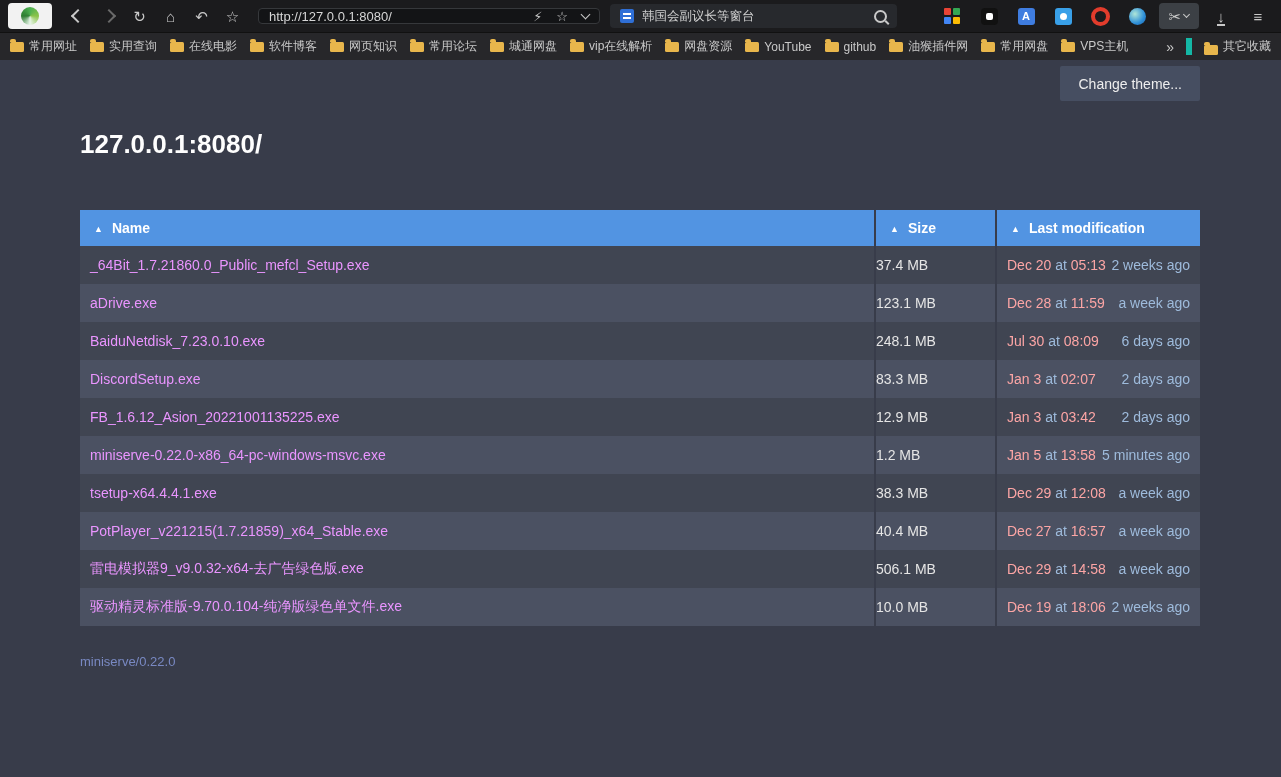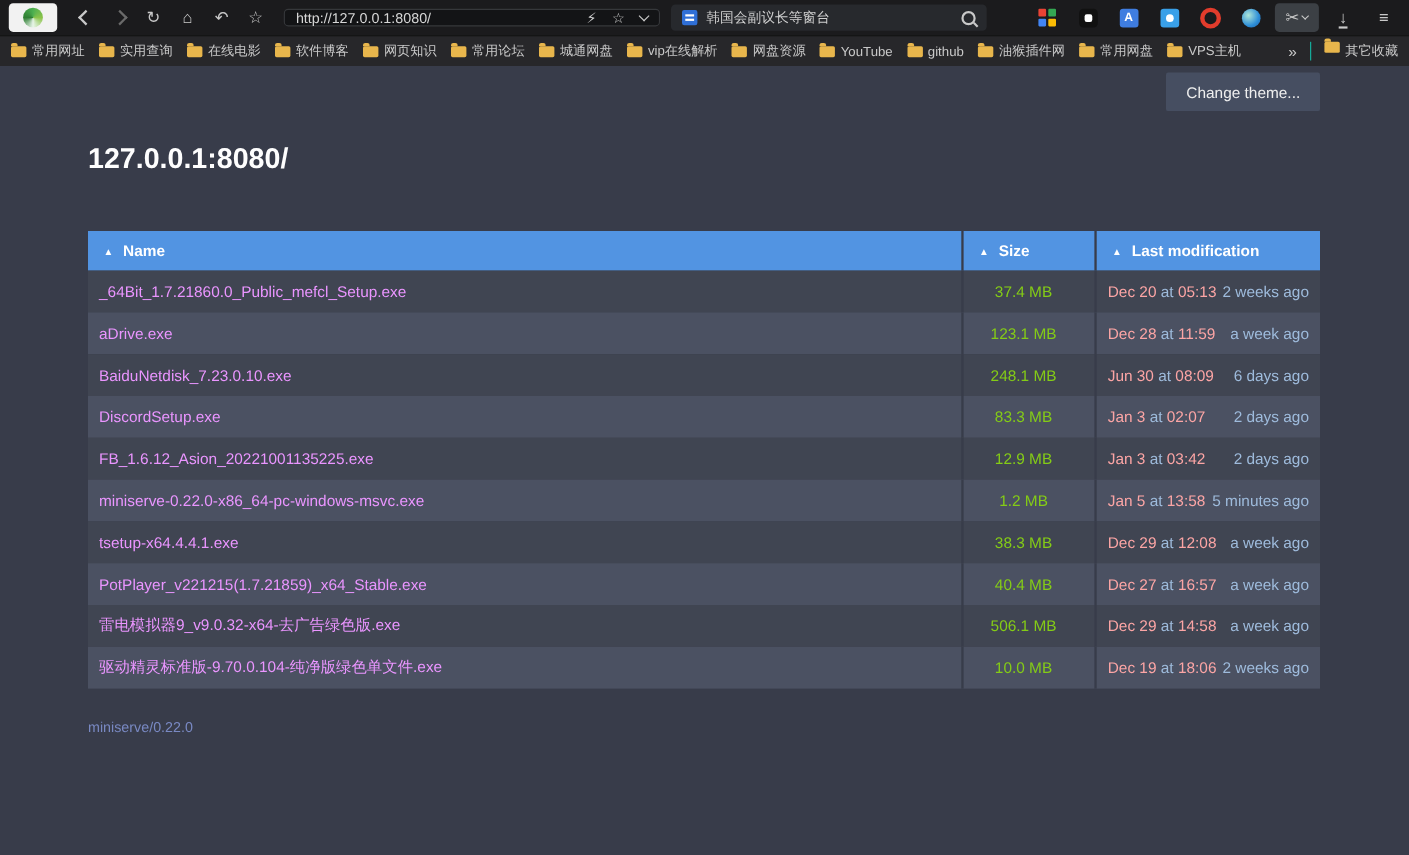--- a/index.html
+++ b/index.html
@@ -44,39 +44,39 @@
   .globe{width:17px;height:17px;border-radius:50%;background:radial-gradient(circle at 35% 35%,#aee6d8,#2e8fd8 60%,#1b5fa8);}
   .dl{position:relative;}
   .dl::after{content:'';position:absolute;left:0;right:0;bottom:-2px;height:2px;background:#c9c9c9;}
 
   .bookmarks-bar{height:28px;background:#27272a;display:flex;align-items:center;padding:0 10px;border-top:1px solid #111;box-sizing:border-box;}
   .bookmarks-list{display:flex;align-items:center;gap:13px;flex:1;overflow:hidden;}
   .bookmark{display:flex;align-items:center;font-size:12px;color:#c9c9c9;white-space:nowrap;cursor:pointer;}
   .folder-icon{position:relative;display:inline-block;width:14px;height:10px;background:#e8b64c;border-radius:1.5px;margin-right:5px;flex:0 0 auto;}
   .folder-icon::before{content:'';position:absolute;top:-3px;left:0;width:6px;height:3px;background:#e8b64c;border-radius:2px 2px 0 0;}
   .bm-overflow{color:#c9c9c9;font-size:14px;padding:0 12px;cursor:pointer;}
-  .bm-right{display:flex;align-items:flex-start;font-size:12px;color:#c9c9c9;padding-left:12px;border-left:1px solid #14b8a6;cursor:pointer;white-space:nowrap;}
+  .bm-right{display:flex;align-items:flex-end;font-size:12px;color:#c9c9c9;padding-left:12px;border-left:6px solid #14b8a6;cursor:pointer;white-space:nowrap;}
 
   
   .page{height:717px;box-sizing:border-box;padding:0 81px 0 80px;background:var(--background,#383c4a);}
   .theme-row{display:flex;justify-content:flex-end;padding-top:6px;}
   .theme-btn{background:#464e61;color:#eeeeee;border:none;font-size:14px;padding:0 18px;height:35px;border-radius:2px;cursor:pointer;font-family:inherit;}
   .page-title{margin:28px 0 0 0;font-size:26px;font-weight:bold;color:#fefefe;}
   .file-table{width:100%;margin-top:50px;border-collapse:separate;border-spacing:0;}
   .file-table th{height:36px;background:var(--header-bg,#5294e2);color:#ffffff;font-size:14px;font-weight:bold;text-align:left;padding:0 0 0 14px;cursor:pointer;}
   .file-table .arrow{font-size:9px;margin-right:9px;vertical-align:1px;}
   .col-name{width:780px;}
   .col-size{width:105px;}
   .col-size,.col-mod,.cell.size,.cell.mod{border-left:2px solid var(--background,#383c4a);}
   .file-table td{height:38px;font-size:14px;padding:0;}
   .file-table tbody tr:nth-child(odd){background:var(--odd-row,#404552);}
   .file-table tbody tr:nth-child(even){background:var(--even-row,#4b5162);}
   .cell.name{padding-left:10px;}
   .file-link{color:var(--link,#ea95ff);text-decoration:none;cursor:pointer;}
-  .cell.size{text-align:center;padding-right:10px;color:#84cc16;}
+  .cell.size{text-align:left;padding-right:10px;color:#e5e5e5;}
   .cell.mod{padding:0 10px;}
   .mod-wrap{display:flex;justify-content:space-between;align-items:center;}
   .mod-wrap .d,.mod-wrap .t{color:#fca5a5;text-align:right;}
   .mod-wrap .at{color:var(--date,#9ebbdc);white-space:pre;}
   .mod-wrap .ago{color:var(--date,#9ebbdc);}
   .footer{text-align:left;margin-top:26px;}
   .footer a{color:#7989c3;font-size:13px;text-decoration:none;cursor:pointer;}
 </style>
 </head>
 <body>
@@ -257,21 +257,21 @@
                 <span class="when"><span class="d">Dec 28</span><span class="at"> at </span><span class="t">11:59</span></span>
                 <span class="ago">a week ago</span>
               </div>
             </td>
           </tr>
           <tr>
             <td class="cell name"><a class="file-link" href="#">BaiduNetdisk_7.23.0.10.exe</a></td>
             <td class="cell size">248.1 MB</td>
             <td class="cell mod">
               <div class="mod-wrap">
-                <span class="when"><span class="d">Jun 30</span><span class="at"> at </span><span class="t">08:09</span></span>
+                <span class="when"><span class="d">Jul 30</span><span class="at"> at </span><span class="t">08:09</span></span>
                 <span class="ago">6 days ago</span>
               </div>
             </td>
           </tr>
           <tr>
             <td class="cell name"><a class="file-link" href="#">DiscordSetup.exe</a></td>
             <td class="cell size">83.3 MB</td>
             <td class="cell mod">
               <div class="mod-wrap">
                 <span class="when"><span class="d">Jan 3</span><span class="at"> at </span><span class="t">02:07</span></span>

